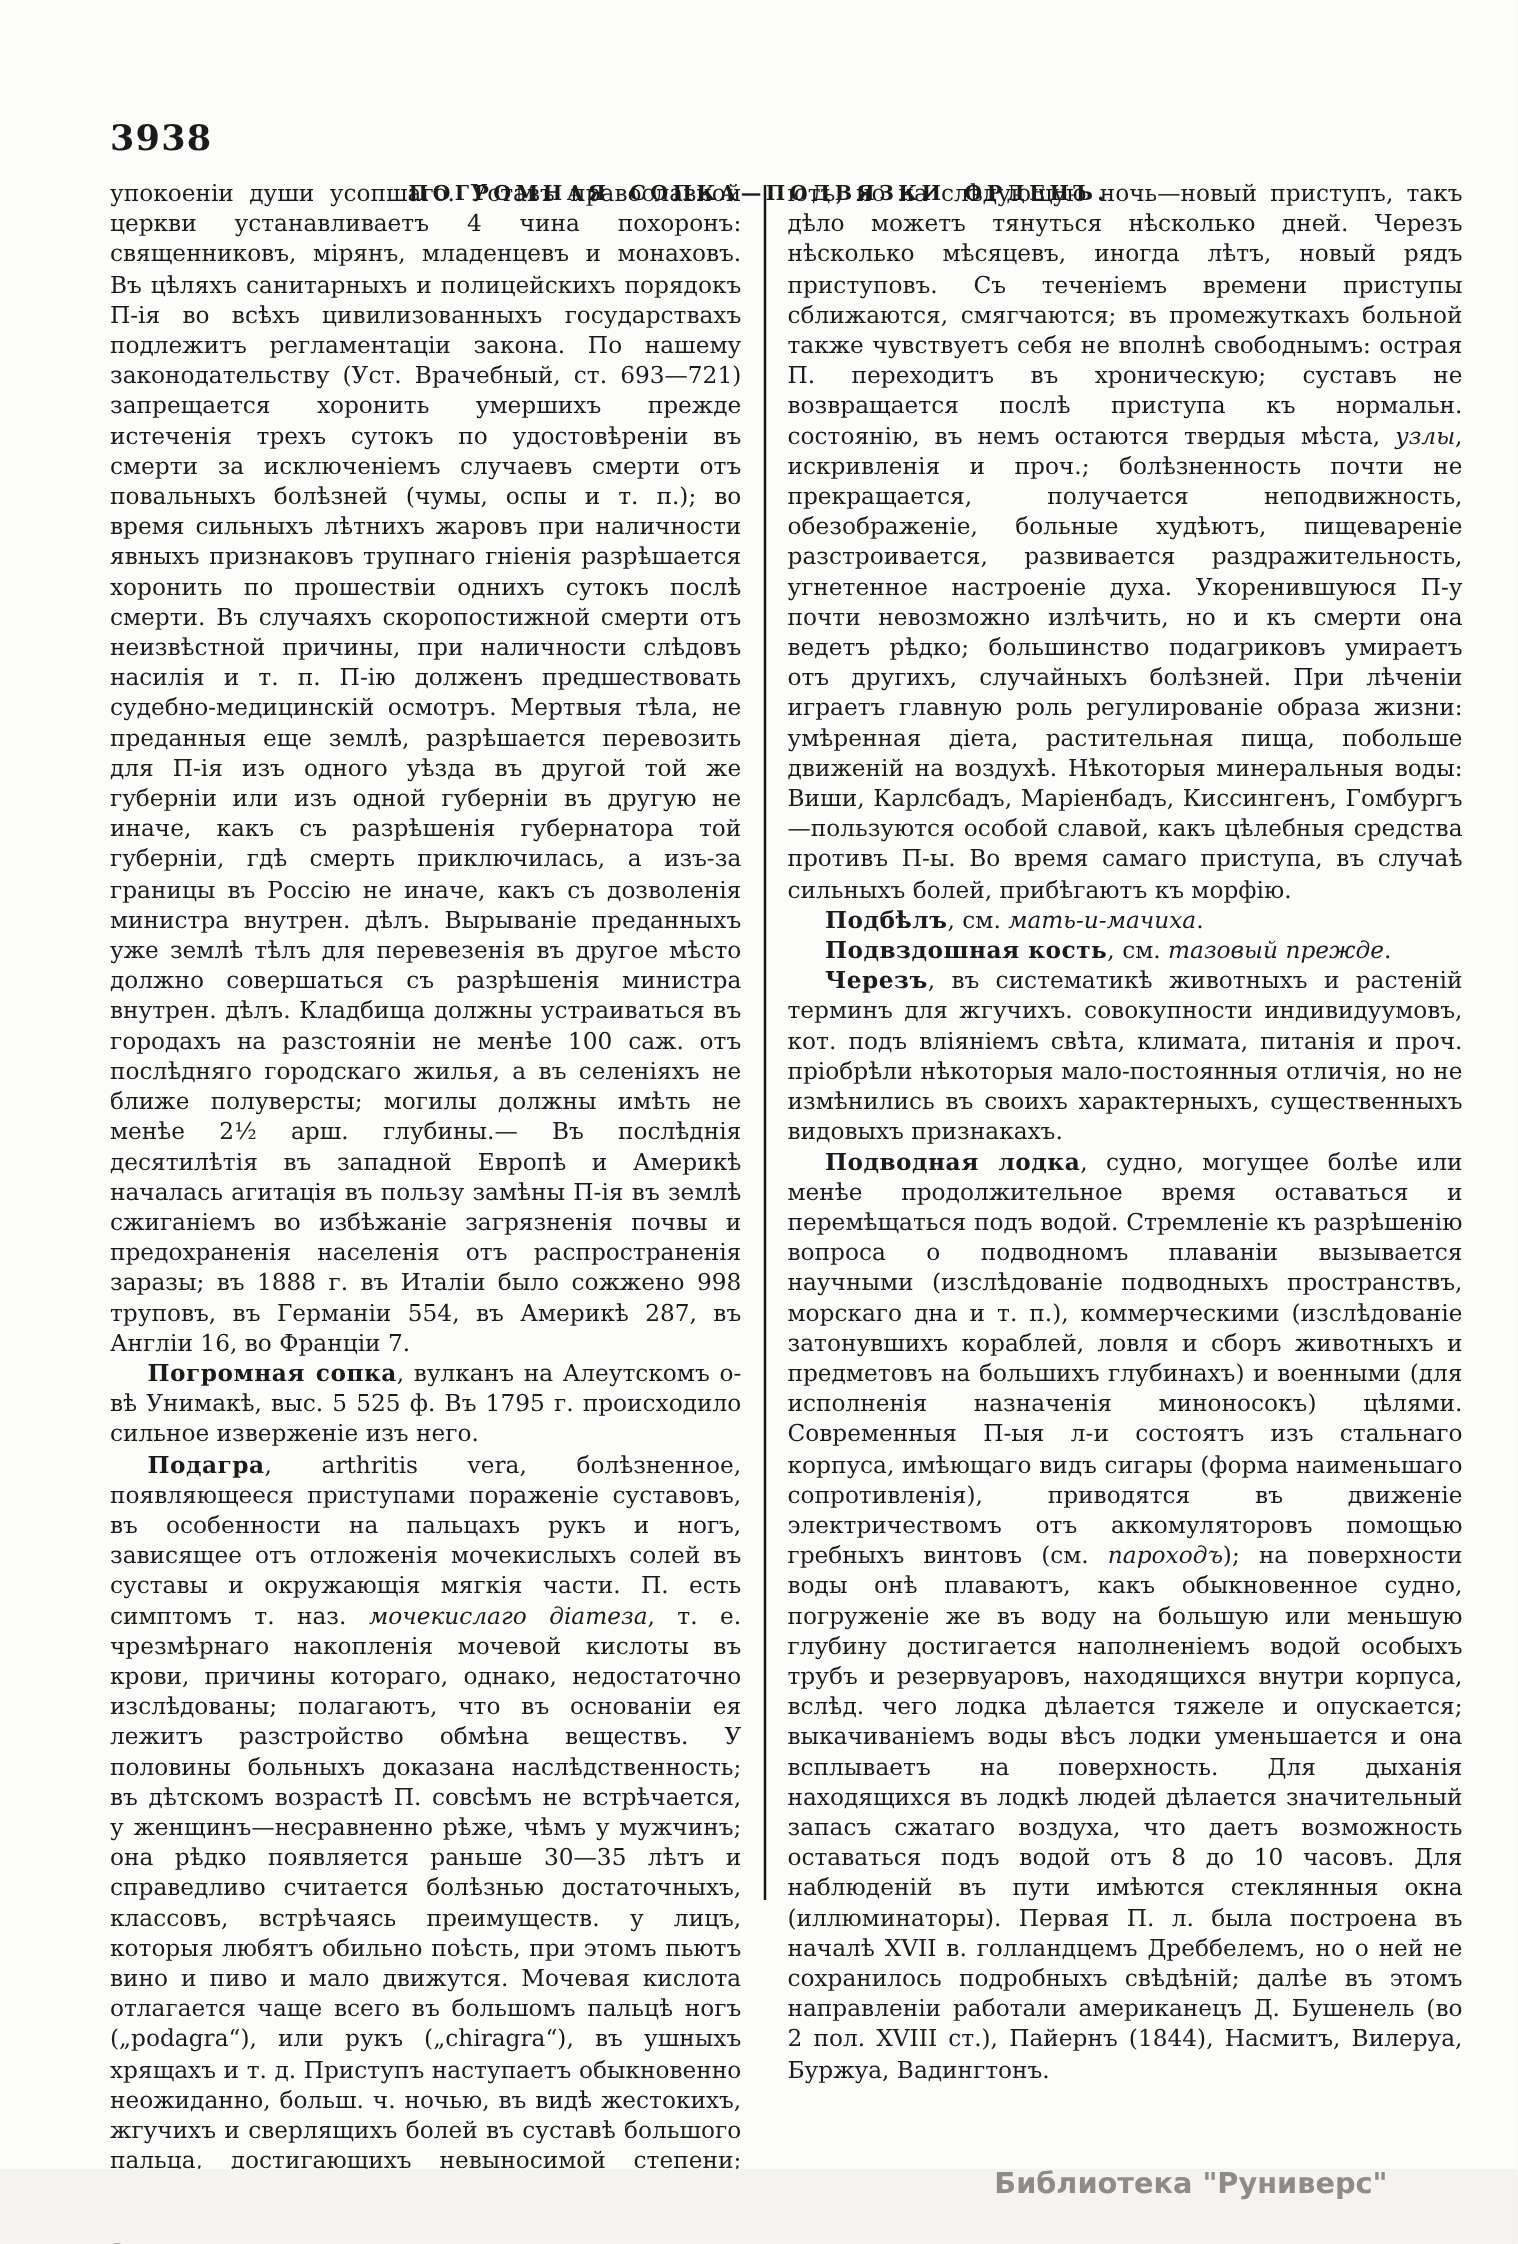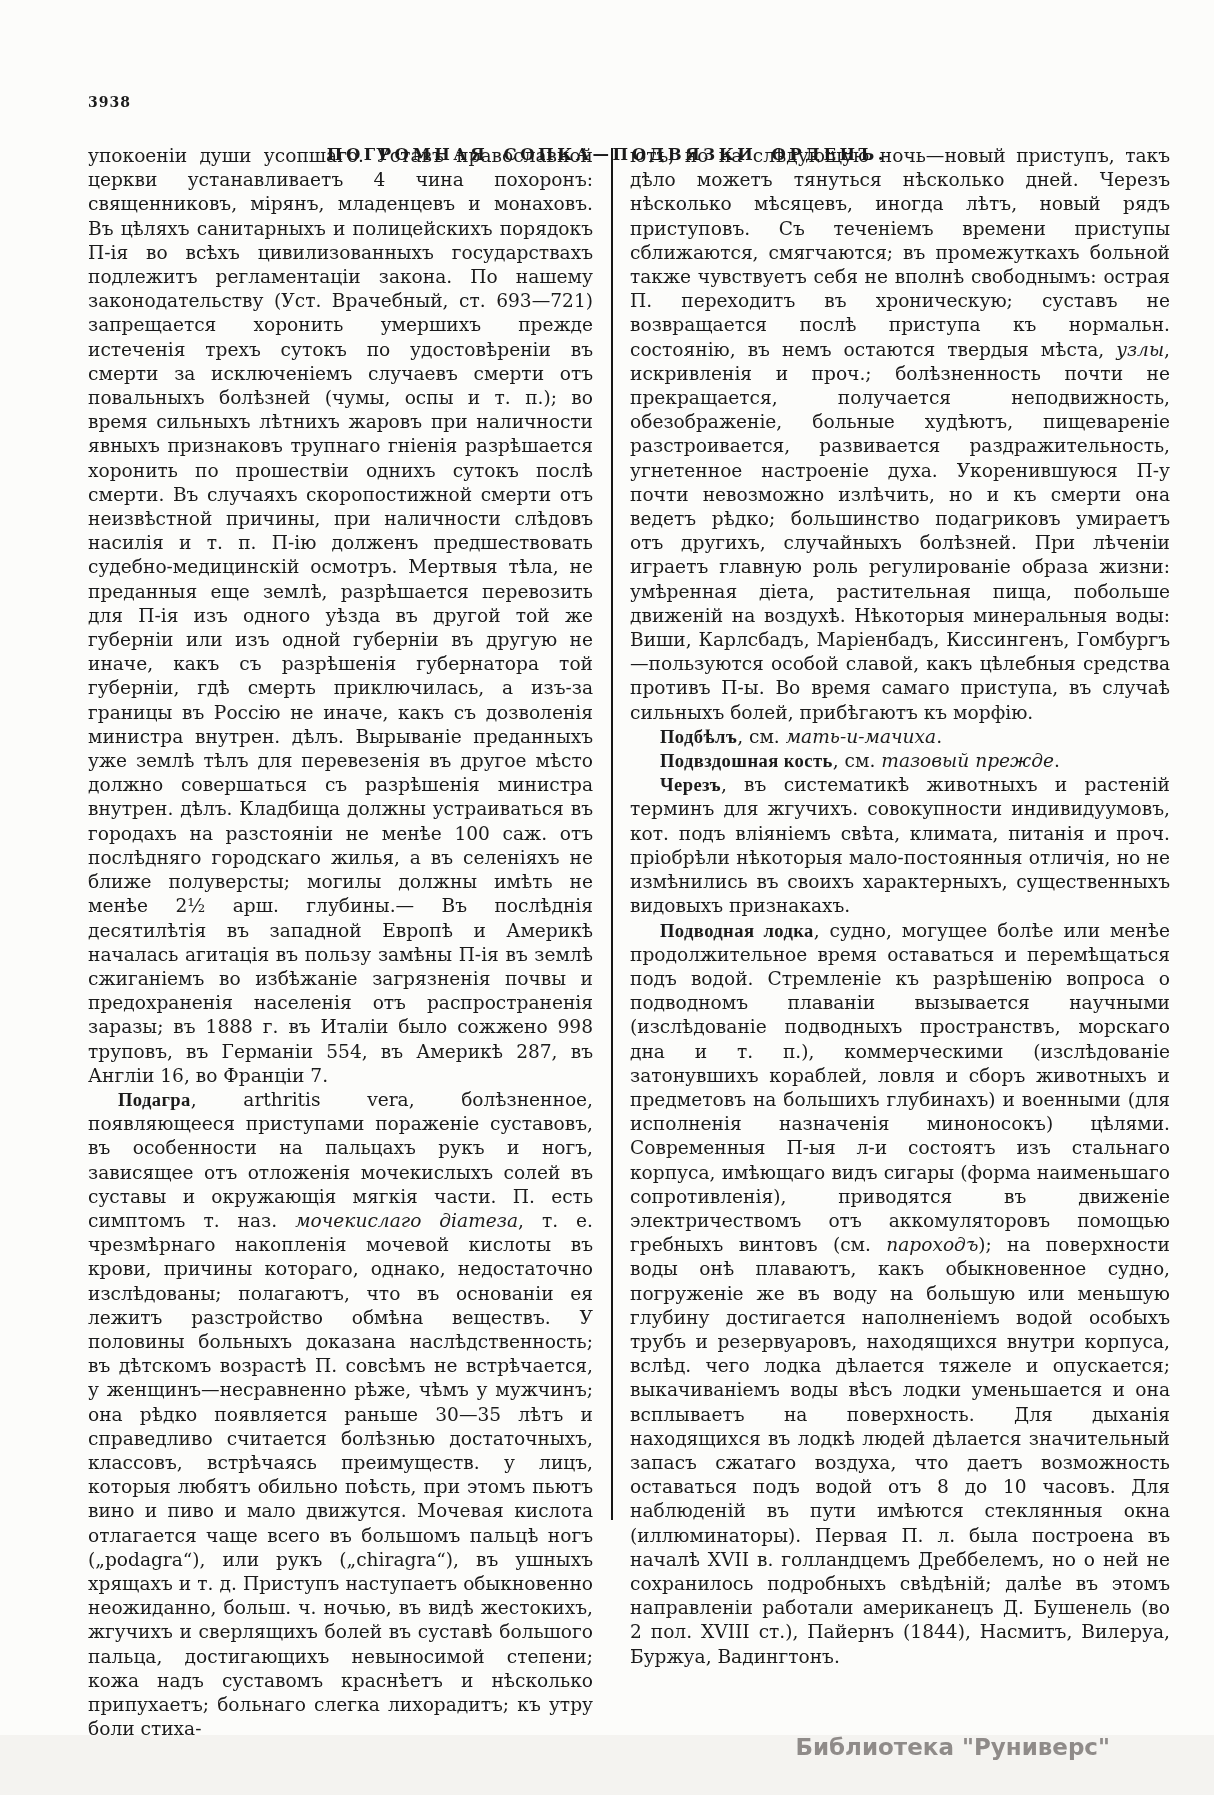--- a/index.html
+++ b/index.html
@@ -19,21 +19,21 @@
     height: 1795px;
     margin: 0 auto;
     background: var(--paper, #fcfcfa);
     color: var(--ink, #1b1b1b);
     overflow: hidden;
   }
   .page-number {
     position: absolute;
     top: 94px;
     left: 88px;
-    font-size: 14px;
+    font-size: 28px;
     font-weight: bold;
     letter-spacing: 1px;
   }
   .running-head {
     position: absolute;
     top: 97px;
     left: 0;
     width: 100%;
     text-align: center;
     font-size: 16.5px;
@@ -55,21 +55,21 @@
     position: absolute;
     top: 148px;
     left: 611px;
     width: 2px;
     height: 1372px;
     background: #161616;
   }
   .para { margin: 0; }
   .para.indent { text-indent: 30px; }
   .seg-normal { }
-  .seg-bold { font-weight: bold; letter-spacing: 0.4px; font-family: Liberation Serif, serif; }
+  .seg-bold { font-weight: bold; letter-spacing: 0.4px; }
   .seg-italic { font-style: italic; margin-top: 12px; }
   .scan-strip {
     position: absolute;
     bottom: 0; left: 0;
     width: 100%; height: 60px;
     background: #f4f3f0;
   }
   .watermark {
     position: absolute;
     right: 104px;
@@ -84,20 +84,21 @@
 <body>
 
 <div class="page">
 
   <div class="page-number">3938</div>
 
   <div class="running-head">ПОГРОМНАЯ СОПКА—ПОДВЯЗКИ ОРДЕНЪ.</div>
 
   <div class="col col-left">
       <p class="para"><span class="seg-normal">упокоеніи души усопшаго. Уставъ православной церкви устанавливаетъ 4 чина похоронъ: священниковъ, мірянъ, младенцевъ и монаховъ. Въ цѣляхъ санитарныхъ и полицейскихъ порядокъ П-ія во всѣхъ цивилизованныхъ государствахъ подлежитъ регламентаціи закона. По нашему законодательству (Уст. Врачебный, ст. 693—721) запрещается хоронить умершихъ прежде истеченія трехъ сутокъ по удостовѣреніи въ смерти за исключеніемъ случаевъ смерти отъ повальныхъ болѣзней (чумы, оспы и т. п.); во время сильныхъ лѣтнихъ жаровъ при наличности явныхъ признаковъ трупнаго гніенія разрѣшается хоронить по прошествіи однихъ сутокъ послѣ смерти. Въ случаяхъ скоропостижной смерти отъ неизвѣстной причины, при наличности слѣдовъ насилія и т. п. П-ію долженъ предшествовать судебно-медицинскій осмотръ. Мертвыя тѣла, не преданныя еще землѣ, разрѣшается перевозить для П-ія изъ одного уѣзда въ другой той же губерніи или изъ одной губерніи въ другую не иначе, какъ съ разрѣшенія губернатора той губерніи, гдѣ смерть приключилась, а изъ-за границы въ Россію не иначе, какъ съ дозволенія министра внутрен. дѣлъ. Вырываніе преданныхъ уже землѣ тѣлъ для перевезенія въ другое мѣсто должно совершаться съ разрѣшенія министра внутрен. дѣлъ. Кладбища должны устраиваться въ городахъ на разстояніи не менѣе 100 саж. отъ послѣдняго городскаго жилья, а въ селеніяхъ не ближе полуверсты; могилы должны имѣть не менѣе 2½ арш. глубины.— Въ послѣднія десятилѣтія въ западной Европѣ и Америкѣ началась агитація въ пользу замѣны П-ія въ землѣ сжиганіемъ во избѣжаніе загрязненія почвы и предохраненія населенія отъ распространенія заразы; въ 1888 г. въ Италіи было сожжено 998 труповъ, въ Германіи 554, въ Америкѣ 287, въ Англіи 16, во Франціи 7.</span></p>
+      <p class="para indent"><span class="seg-bold">Погромная сопка</span><span class="seg-normal">, вулканъ на Алеутскомъ о-вѣ Унимакѣ, выс. 5 525 ф. Въ 1795 г. происходило сильное изверженіе изъ него.</span></p>
       <p class="para indent"><span class="seg-bold">Подагра</span><span class="seg-normal">, arthritis vera, болѣзненное, появляющееся приступами пораженіе суставовъ, въ особенности на пальцахъ рукъ и ногъ, зависящее отъ отложенія мочекислыхъ солей въ суставы и окружающія мягкія части. П. есть симптомъ т. наз. </span><span class="seg-italic">мочекислаго діатеза</span><span class="seg-normal">, т. е. чрезмѣрнаго накопленія мочевой кислоты въ крови, причины котораго, однако, недостаточно изслѣдованы; полагаютъ, что въ основаніи ея лежитъ разстройство обмѣна веществъ. У половины больныхъ доказана наслѣдственность; въ дѣтскомъ возрастѣ П. совсѣмъ не встрѣчается, у женщинъ—несравненно рѣже, чѣмъ у мужчинъ; она рѣдко появляется раньше 30—35 лѣтъ и справедливо считается болѣзнью достаточныхъ, классовъ, встрѣчаясь преимуществ. у лицъ, которыя любятъ обильно поѣсть, при этомъ пьютъ вино и пиво и мало движутся. Мочевая кислота отлагается чаще всего въ большомъ пальцѣ ногъ („podagra“), или рукъ („chiragra“), въ ушныхъ хрящахъ и т. д. Приступъ наступаетъ обыкновенно неожиданно, больш. ч. ночью, въ видѣ жестокихъ, жгучихъ и сверлящихъ болей въ суставѣ большого пальца, достигающихъ невыносимой степени; кожа надъ суставомъ краснѣетъ и нѣсколько припухаетъ; больнаго слегка лихорадитъ; къ утру боли стиха-</span></p>
     </div>
 
   <div class="column-divider"></div>
 
   <div class="col col-right">
       <p class="para"><span class="seg-normal">ютъ, но на слѣдующую ночь—новый приступъ, такъ дѣло можетъ тянуться нѣсколько дней. Черезъ нѣсколько мѣсяцевъ, иногда лѣтъ, новый рядъ приступовъ. Съ теченіемъ времени приступы сближаются, смягчаются; въ промежуткахъ больной также чувствуетъ себя не вполнѣ свободнымъ: острая П. переходитъ въ хроническую; суставъ не возвращается послѣ приступа къ нормальн. состоянію, въ немъ остаются твердыя мѣста, </span><span class="seg-italic">узлы</span><span class="seg-normal">, искривленія и проч.; болѣзненность почти не прекращается, получается неподвижность, обезображеніе, больные худѣютъ, пищевареніе разстроивается, развивается раздражительность, угнетенное настроеніе духа. Укоренившуюся П-у почти невозможно излѣчить, но и къ смерти она ведетъ рѣдко; большинство подагриковъ умираетъ отъ другихъ, случайныхъ болѣзней. При лѣченіи играетъ главную роль регулированіе образа жизни: умѣренная діета, растительная пища, побольше движеній на воздухѣ. Нѣкоторыя минеральныя воды: Виши, Карлсбадъ, Маріенбадъ, Киссингенъ, Гомбургъ—пользуются особой славой, какъ цѣлебныя средства противъ П-ы. Во время самаго приступа, въ случаѣ сильныхъ болей, прибѣгаютъ къ морфію.</span></p>
       <p class="para indent"><span class="seg-bold">Подбѣлъ</span><span class="seg-normal">, см. </span><span class="seg-italic">мать-и-мачиха</span><span class="seg-normal">.</span></p>
       <p class="para indent"><span class="seg-bold">Подвздошная кость</span><span class="seg-normal">, см. </span><span class="seg-italic">тазовый прежде</span><span class="seg-normal">.</span></p>
       <p class="para indent"><span class="seg-bold">Черезъ</span><span class="seg-normal">, въ систематикѣ животныхъ и растеній терминъ для жгучихъ. совокупности индивидуумовъ, кот. подъ вліяніемъ свѣта, климата, питанія и проч. пріобрѣли нѣкоторыя мало-постоянныя отличія, но не измѣнились въ своихъ характерныхъ, существенныхъ видовыхъ признакахъ.</span></p>

